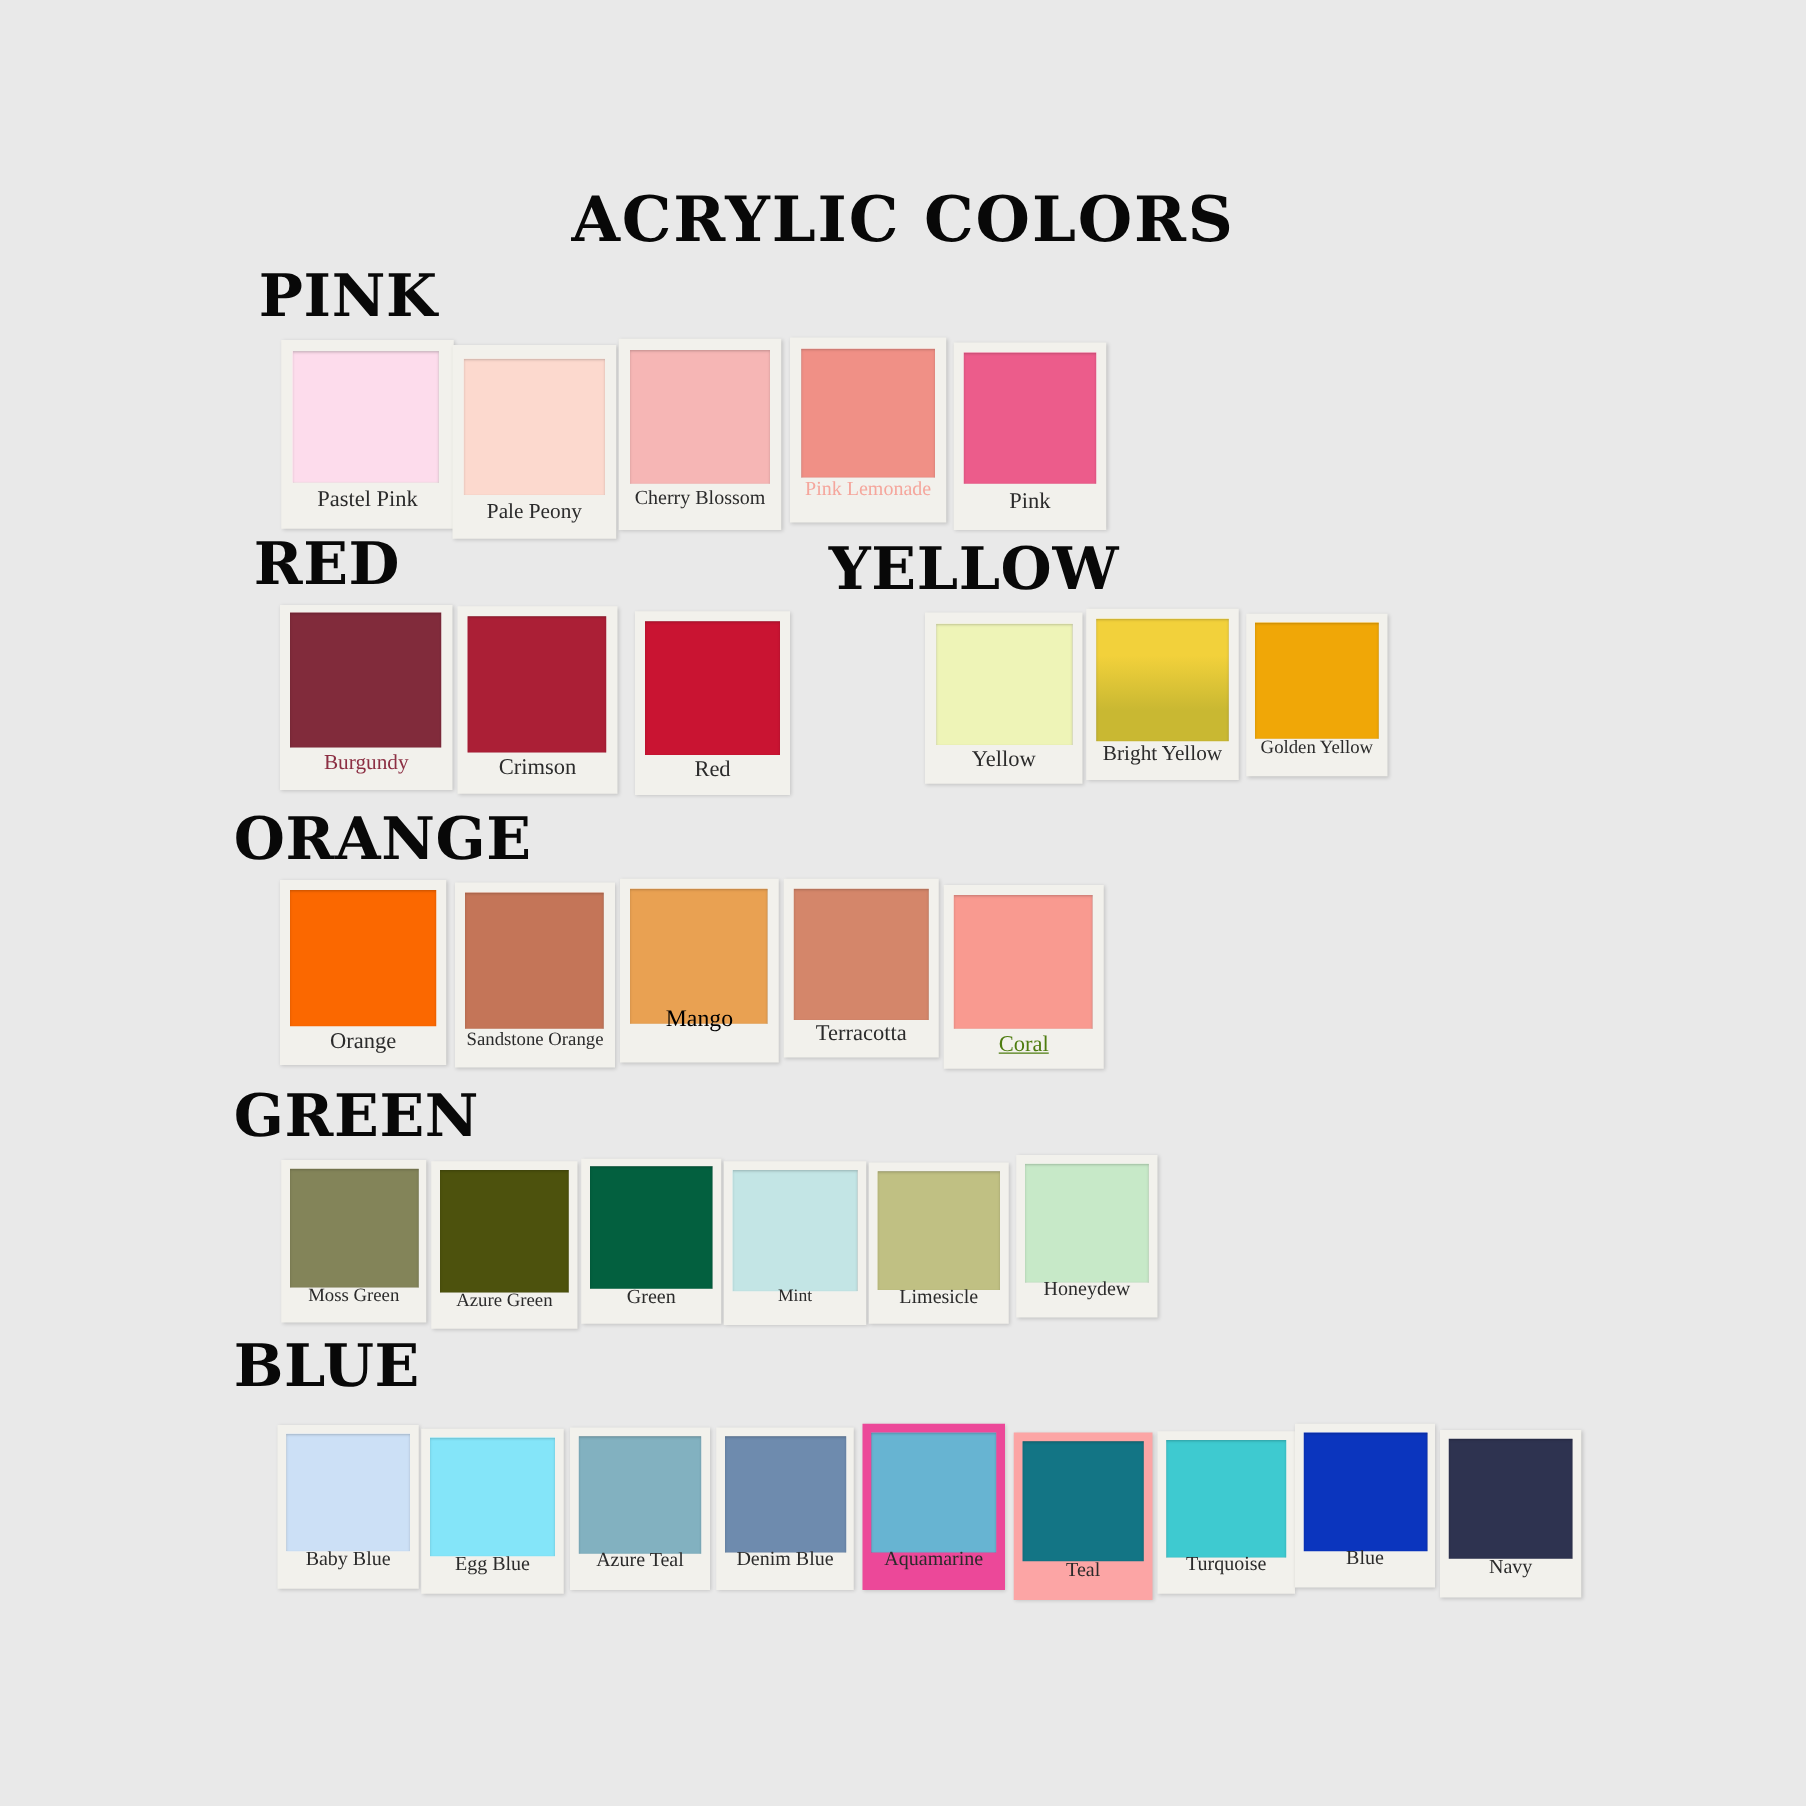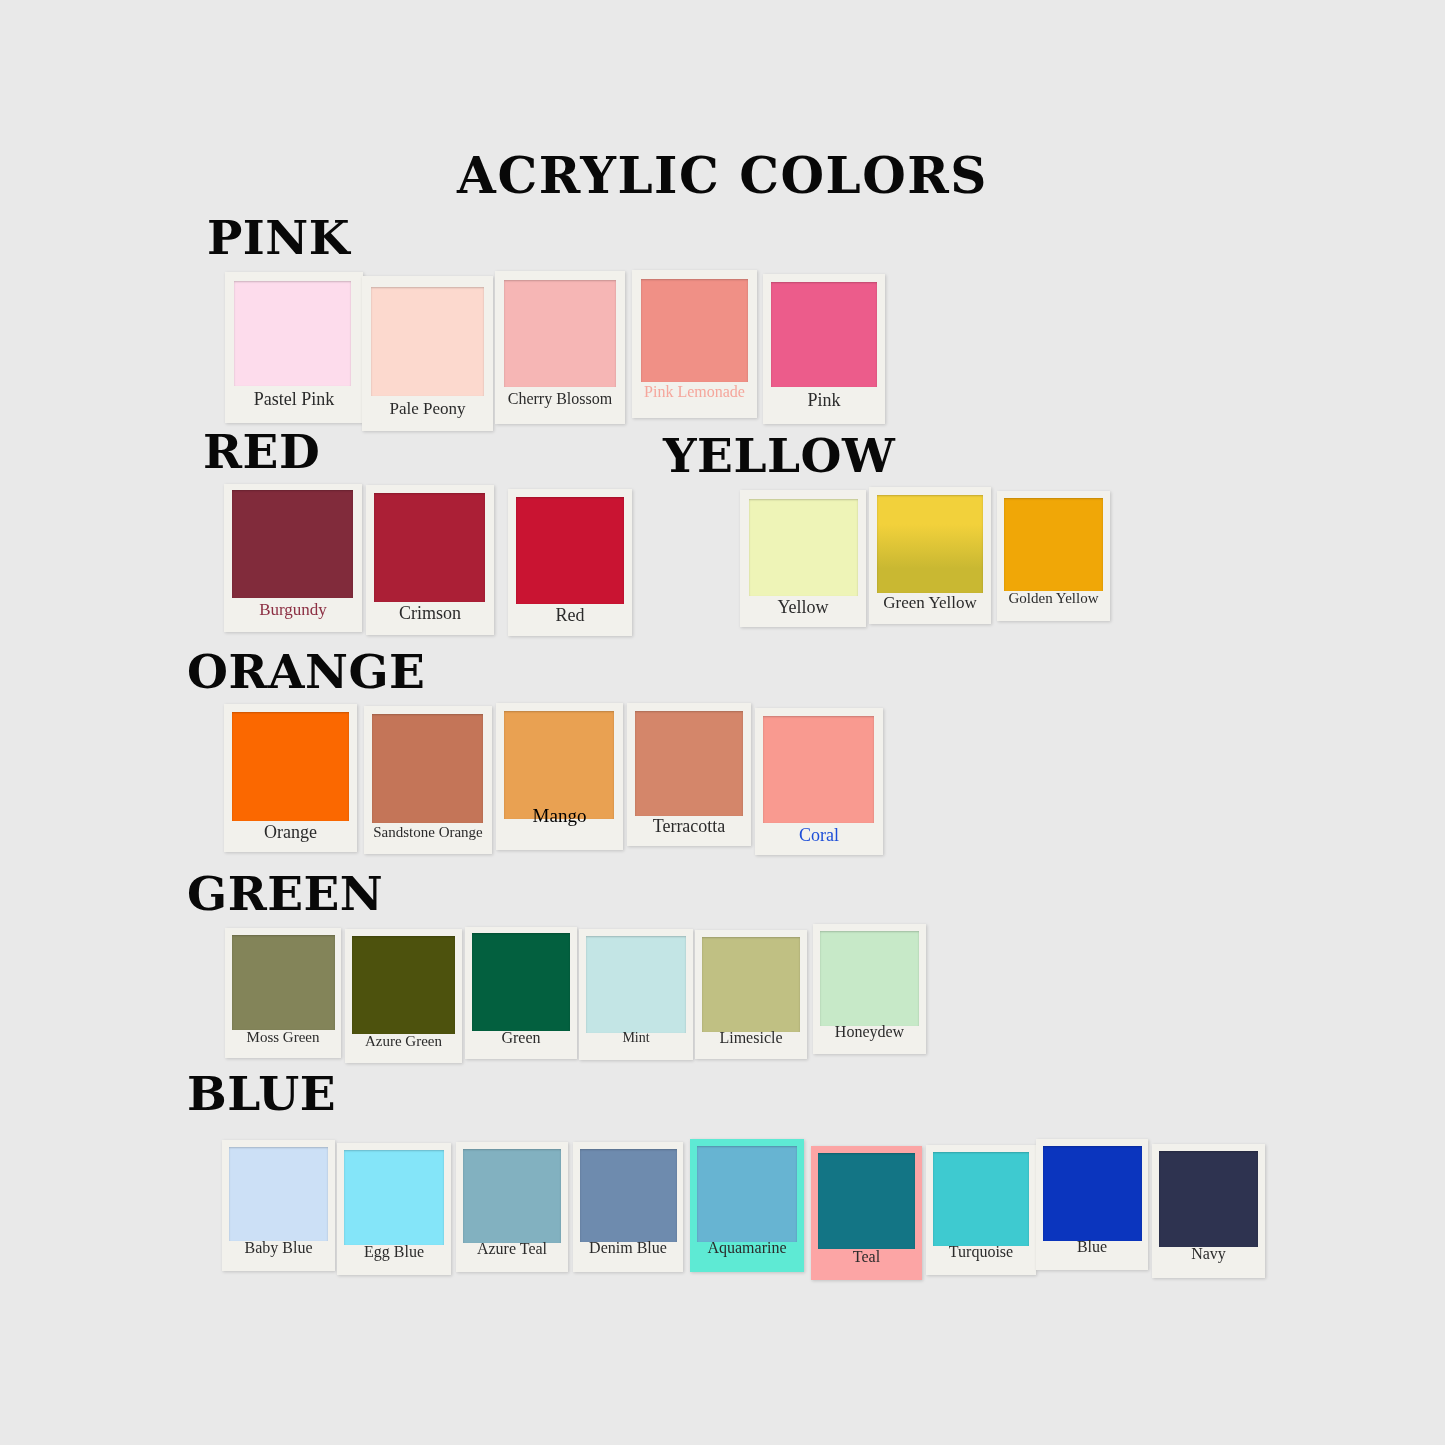--- a/index.html
+++ b/index.html
@@ -104,21 +104,21 @@
         <div class="swatch" style="left: 8px; top: 8px; width: 108px; height: 107px; background: rgb(201, 20, 50); box-shadow: rgba(0, 0, 0, 0.2) 0px 1px 2px inset;"></div>
         <div class="card-label" style="top: 116px; font-size: 18px; color: rgb(43, 43, 43);">Red</div>
       </div>
       <div class="group-title" style="left: 663px; top: 432px;">YELLOW</div>
       <div class="card" style="left: 740px; top: 490px; width: 126px; height: 137px; background: rgb(242, 241, 236);">
         <div class="swatch" style="left: 9px; top: 9px; width: 109px; height: 97px; background: rgb(238, 244, 183); box-shadow: rgba(0, 0, 0, 0.2) 0px 1px 2px inset;"></div>
         <div class="card-label" style="top: 107px; font-size: 18px; color: rgb(43, 43, 43);">Yellow</div>
       </div>
       <div class="card" style="left: 869px; top: 487px; width: 122px; height: 137px; background: rgb(242, 241, 236);">
         <div class="swatch" style="left: 8px; top: 8px; width: 106px; height: 98px; background: linear-gradient(rgb(242, 209, 59) 0%, rgb(242, 209, 59) 30%, rgb(201, 184, 50) 75%, rgb(201, 184, 50) 100%); box-shadow: rgba(0, 0, 0, 0.2) 0px 1px 2px inset;"></div>
-        <div class="card-label" style="top: 106px; font-size: 17px; color: rgb(43, 43, 43);">Green Yellow</div>
+        <div class="card-label" style="top: 106px; font-size: 17px; color: rgb(43, 43, 43);">Bright Yellow</div>
       </div>
       <div class="card" style="left: 997px; top: 491px; width: 113px; height: 130px; background: rgb(242, 241, 236);">
         <div class="swatch" style="left: 7px; top: 7px; width: 99px; height: 93px; background: rgb(240, 167, 7); box-shadow: rgba(0, 0, 0, 0.2) 0px 1px 2px inset;"></div>
         <div class="card-label" style="top: 99px; font-size: 15px; color: rgb(43, 43, 43);">Golden Yellow</div>
       </div>
       <div class="group-title" style="left: 187px; top: 648px;">ORANGE</div>
       <div class="card" style="left: 224px; top: 704px; width: 133px; height: 148px; background: rgb(242, 241, 236);">
         <div class="swatch" style="left: 8px; top: 8px; width: 117px; height: 109px; background: rgb(251, 104, 0); box-shadow: rgba(0, 0, 0, 0.2) 0px 1px 2px inset;"></div>
         <div class="card-label" style="top: 118px; font-size: 18px; color: rgb(43, 43, 43);">Orange</div>
       </div>
@@ -129,21 +129,21 @@
       <div class="card" style="left: 496px; top: 703px; width: 127px; height: 147px; background: rgb(242, 241, 236);">
         <div class="swatch" style="left: 8px; top: 8px; width: 110px; height: 108px; background: rgb(233, 161, 82); box-shadow: rgba(0, 0, 0, 0.2) 0px 1px 2px inset;"></div>
         <div class="card-label" style="top: 102px; font-size: 19px; color: #000000;">Mango</div>
       </div>
       <div class="card" style="left: 627px; top: 703px; width: 124px; height: 143px; background: rgb(242, 241, 236); padding-left: 19px;">
         <div class="swatch" style="left: 8px; top: 8px; width: 108px; height: 105px; background: rgb(212, 134, 106); box-shadow: rgba(0, 0, 0, 0.2) 0px 1px 2px inset;"></div>
         <div class="card-label" style="top: 113px; font-size: 18px; color: rgb(43, 43, 43);">Terracotta</div>
       </div>
       <div class="card" style="left: 755px; top: 708px; width: 128px; height: 147px; background: rgb(242, 241, 236);">
         <div class="swatch" style="left: 8px; top: 8px; width: 111px; height: 107px; background: rgb(249, 154, 144); box-shadow: rgba(0, 0, 0, 0.2) 0px 1px 2px inset;"></div>
-        <div class="card-label" style="top: 117px; font-size: 18px; color: #1d4ed8;">Coral</div>
+        <div class="card-label" style="top: 117px; font-size: 18px; color: #4d7c0f; text-decoration: underline;">Coral</div>
       </div>
       <div class="group-title" style="left: 187px; top: 870px;">GREEN</div>
       <div class="card" style="left: 225px; top: 928px; width: 116px; height: 130px; background: rgb(242, 241, 236);">
         <div class="swatch" style="left: 7px; top: 7px; width: 103px; height: 95px; background: rgb(131, 132, 89); box-shadow: rgba(0, 0, 0, 0.2) 0px 1px 2px inset;"></div>
         <div class="card-label" style="top: 101px; font-size: 15px; color: rgb(43, 43, 43);">Moss Green</div>
       </div>
       <div class="card" style="left: 345px; top: 929px; width: 117px; height: 134px; background: rgb(242, 241, 236);">
         <div class="swatch" style="left: 7px; top: 7px; width: 103px; height: 98px; background: rgb(77, 82, 13); box-shadow: rgba(0, 0, 0, 0.2) 0px 1px 2px inset;"></div>
         <div class="card-label" style="top: 104px; font-size: 15px; color: rgb(43, 43, 43);">Azure Green</div>
       </div>
@@ -173,21 +173,21 @@
         <div class="card-label" style="top: 100px; font-size: 16px; color: rgb(43, 43, 43);">Egg Blue</div>
       </div>
       <div class="card" style="left: 456px; top: 1142px; width: 112px; height: 130px; background: rgb(242, 241, 236);">
         <div class="swatch" style="left: 7px; top: 7px; width: 98px; height: 94px; background: rgb(130, 177, 192); box-shadow: rgba(0, 0, 0, 0.2) 0px 1px 2px inset;"></div>
         <div class="card-label" style="top: 98px; font-size: 16px; color: rgb(43, 43, 43);">Azure Teal</div>
       </div>
       <div class="card" style="left: 573px; top: 1142px; width: 110px; height: 130px; background: rgb(242, 241, 236);">
         <div class="swatch" style="left: 7px; top: 7px; width: 97px; height: 93px; background: rgb(110, 139, 174); box-shadow: rgba(0, 0, 0, 0.2) 0px 1px 2px inset;"></div>
         <div class="card-label" style="top: 97px; font-size: 16px; color: rgb(43, 43, 43);">Denim Blue</div>
       </div>
-      <div class="card" style="left: 690px; top: 1139px; width: 114px; height: 133px; background: #5eead4;">
+      <div class="card" style="left: 690px; top: 1139px; width: 114px; height: 133px; background: #ec4899;">
         <div class="swatch" style="left: 7px; top: 7px; width: 100px; height: 96px; background: rgb(103, 180, 210); box-shadow: rgba(0, 0, 0, 0.2) 0px 1px 2px inset;"></div>
         <div class="card-label" style="top: 100px; font-size: 16px; color: rgb(43, 43, 43);">Aquamarine</div>
       </div>
       <div class="card" style="left: 811px; top: 1146px; width: 111px; height: 134px; background: #fca5a5;">
         <div class="swatch" style="left: 7px; top: 7px; width: 97px; height: 96px; background: rgb(19, 117, 133); box-shadow: rgba(0, 0, 0, 0.2) 0px 1px 2px inset;"></div>
         <div class="card-label" style="top: 102px; font-size: 16px; color: rgb(43, 43, 43);">Teal</div>
       </div>
       <div class="card" style="left: 926px; top: 1145px; width: 110px; height: 130px; background: rgb(242, 241, 236);">
         <div class="swatch" style="left: 7px; top: 7px; width: 96px; height: 94px; background: rgb(62, 202, 208); box-shadow: rgba(0, 0, 0, 0.2) 0px 1px 2px inset;"></div>
         <div class="card-label" style="top: 98px; font-size: 16px; color: rgb(43, 43, 43);">Turquoise</div>

